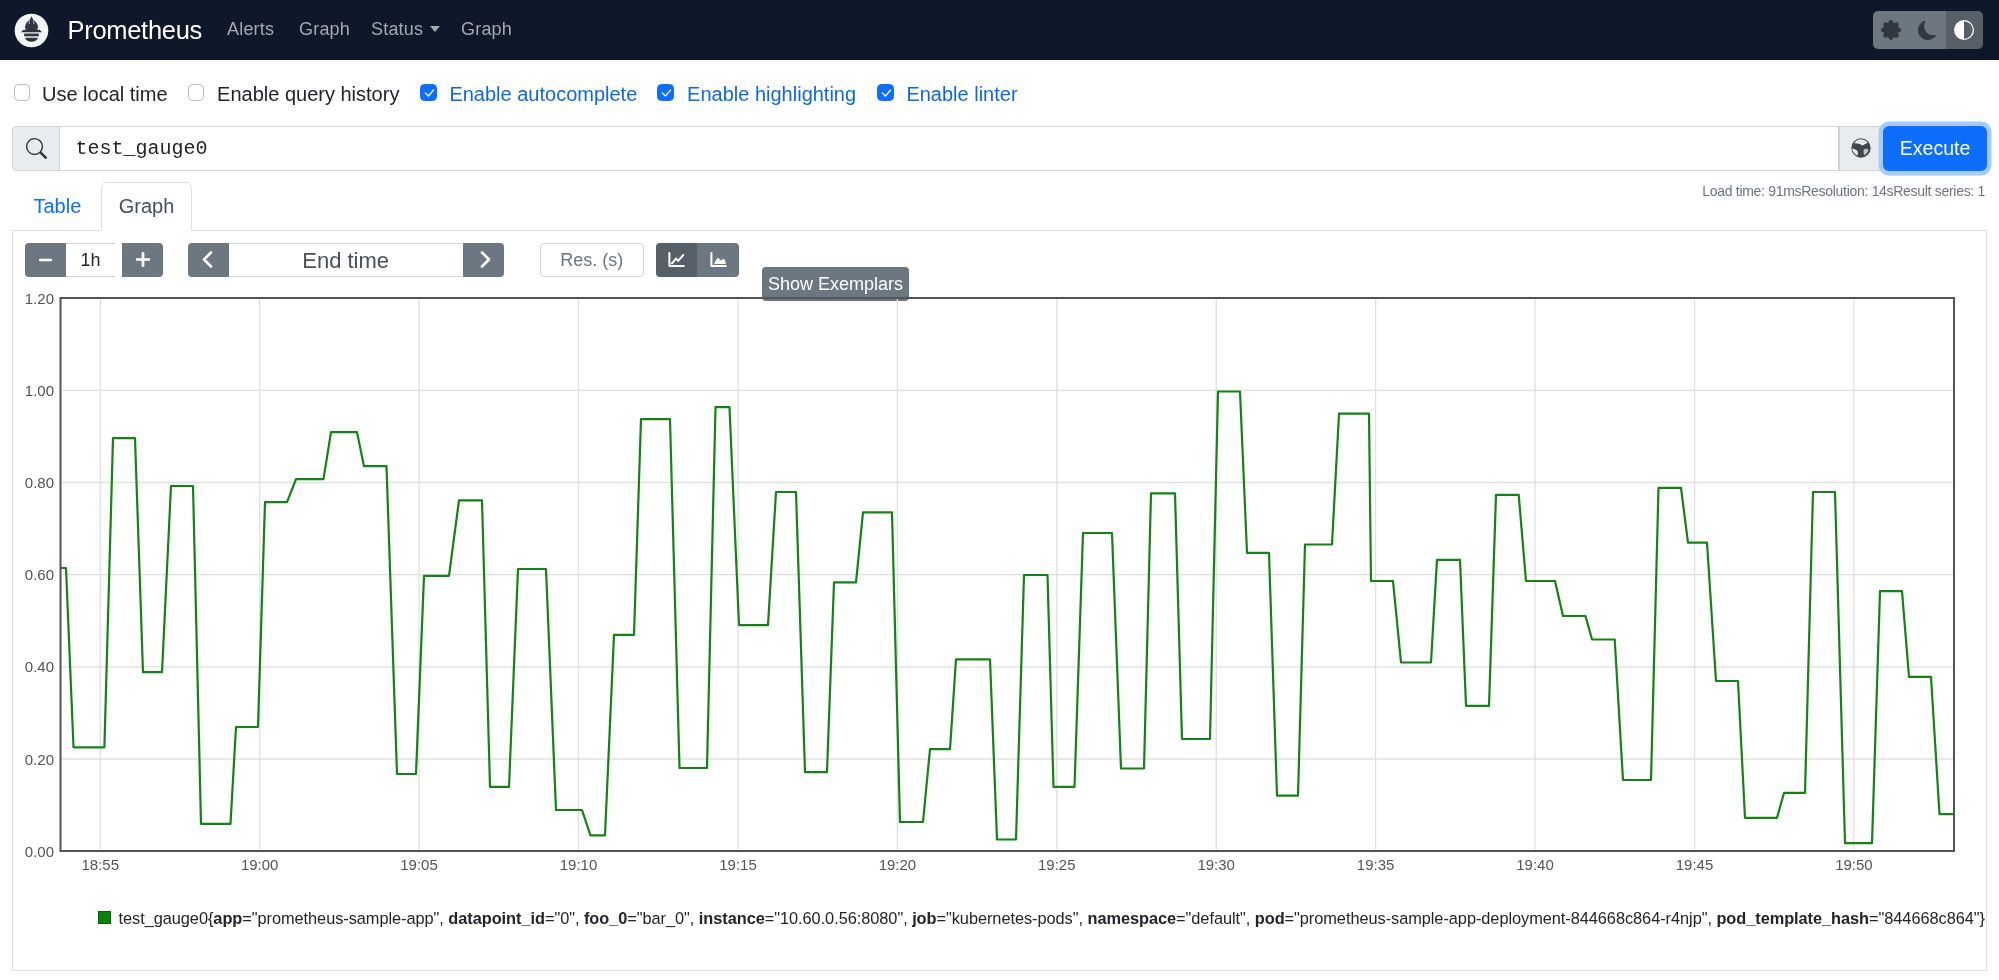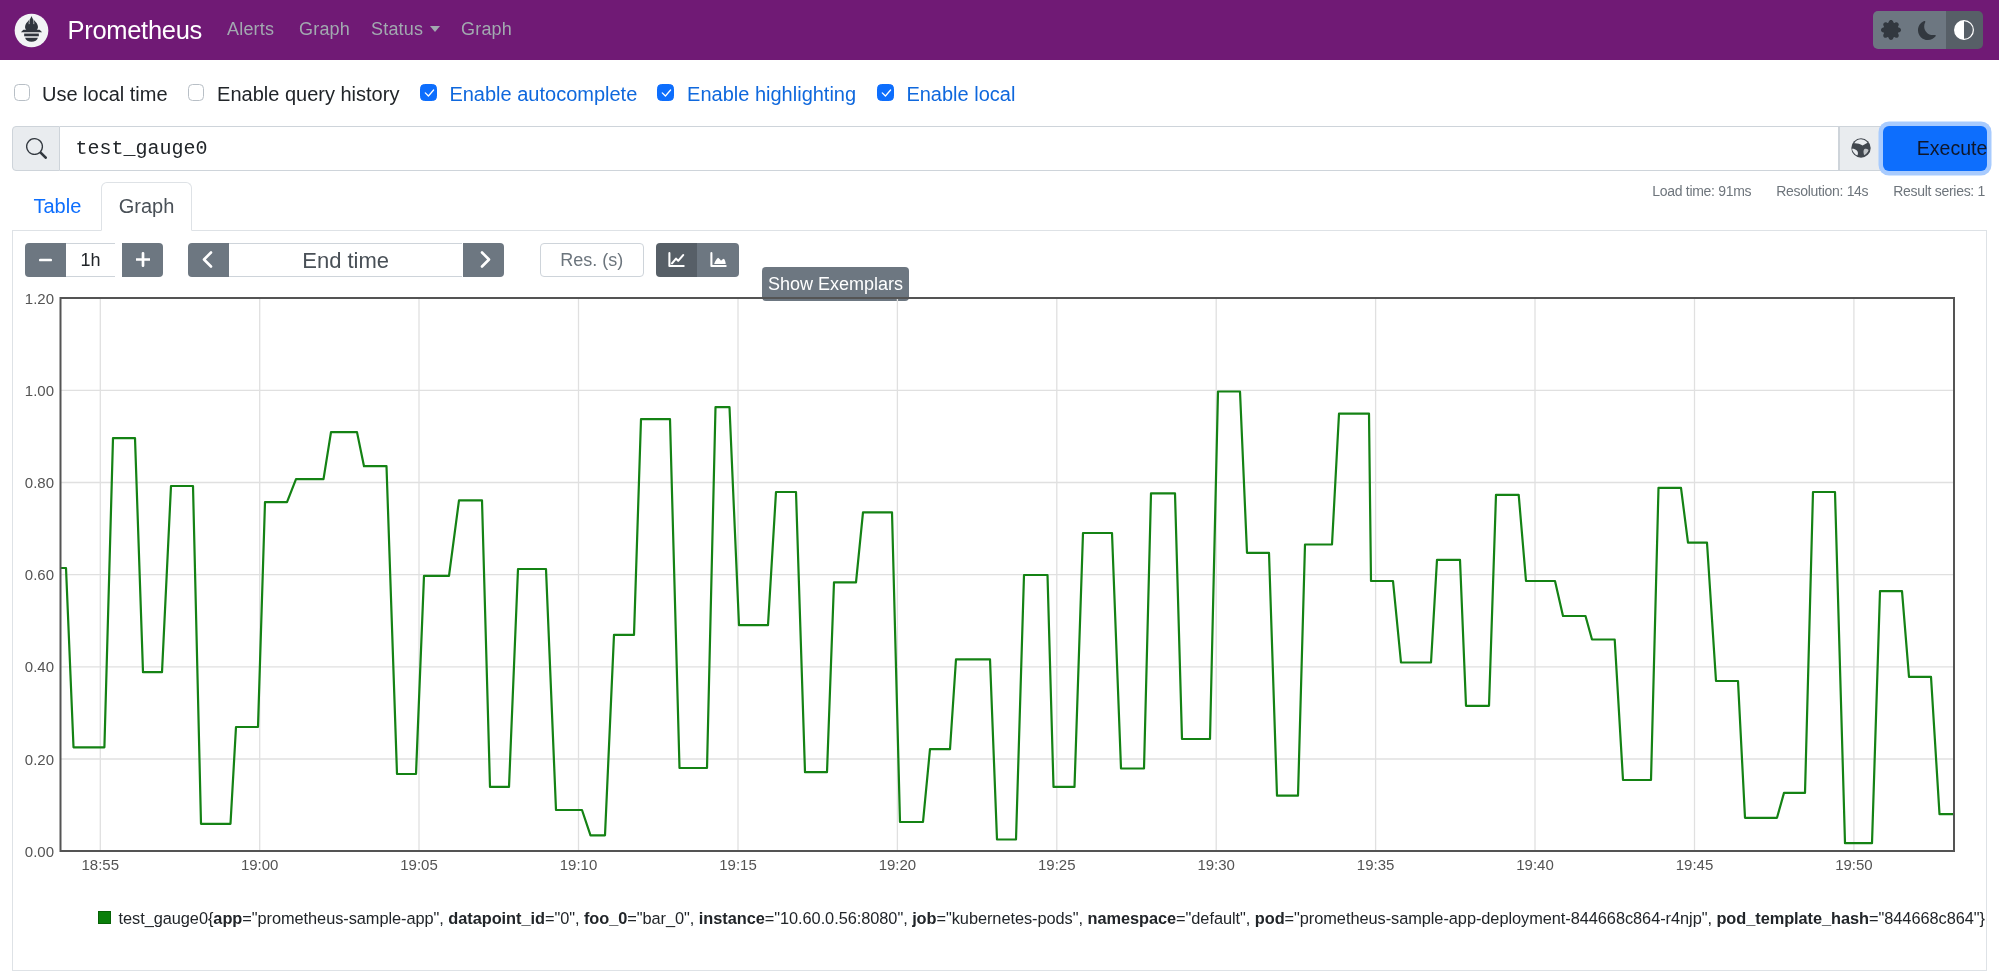--- a/index.html
+++ b/index.html
@@ -1,43 +1,43 @@
 <!DOCTYPE html>
 <html><head>
 <meta charset="utf-8">
 <style>
 * { box-sizing: border-box; margin:0; padding:0; }
 html,body { width:1999px; height:980px; background:#fff; font-family:"Liberation Sans", sans-serif; position:relative; overflow:hidden; }
 .abs { position:absolute; }
 
-.navbar { position:absolute; left:0; top:0; width:1999px; height:59.5px; background:#701a75; }
+.navbar { position:absolute; left:0; top:0; width:1999px; height:59.5px; background:#0f172a; }
 .brand { position:absolute; left:67.5px; top:15.5px; font-size:25.5px; letter-spacing:-0.3px; color:#fff; }
 .navlink { position:absolute; top:18.5px; font-size:18px; letter-spacing:0.2px; color:#a2a9b0; }
 .logo { position:absolute; left:14px; top:12.5px; width:35px; height:35px; }
 .caret { display:inline-block; width:0; height:0; border-left:5.5px solid transparent; border-right:5.5px solid transparent; border-top:6px solid #a2a9b0; vertical-align:middle; margin-left:7px; margin-bottom:2px;}
 .tbgroup { position:absolute; left:1872.8px; top:11.2px; width:110px; height:37.7px; border-radius:5px; overflow:hidden; display:flex; }
 .tbtn { width:36.67px; height:37.7px; background:#6d7781; display:flex; align-items:center; justify-content:center; }
 .tbtn.active { background:#575f67; }
 
 .ck { position:absolute; top:84px; height:17px; }
 .ckbox { position:absolute; top:0; width:16.5px; height:16.5px; border:1.6px solid #b8bfc6; border-radius:4.5px; background:#fff; }
 .ckbox.on { background:#0d6efd; border-color:#0d6efd; }
 .ckbox.on svg { position:absolute; left:1.2px; top:1.2px; }
 .cklbl { position:absolute; top:-1px; font-size:20px; color:#212529; white-space:nowrap; }
 .cklbl.blue { color:#0f68dd; }
 
 .srow { position:absolute; left:12px; top:125.5px; width:1975.3px; height:38px; }
 .saddon { position:absolute; left:0; top:0; width:48.3px; height:45.5px; background:#e9ecef; border:1px solid #ced4da; border-radius:4px 0 0 4px; }
 .sinput { position:absolute; left:48.3px; top:0; width:1778.5px; height:45.5px; background:#fff; border:1px solid #ced4da; border-left:none; }
 .squery { position:absolute; left:63.6px; top:11px; font-family:"Liberation Mono", monospace; font-size:20px; color:#212529; }
 .gaddon { position:absolute; left:1826.8px; top:0; width:44px; height:45.5px; background:#e9ecef; border:1px solid #ced4da; border-left:1px solid #ced4da; display:flex; align-items:center; justify-content:center; }
-.execbtn { position:absolute; left:1870.8px; top:0; width:104.5px; height:45.5px; background:#0d6efd; border-radius:6px; color:#0f172a; font-size:19.5px; text-align:right; line-height:45.5px; box-shadow:0 0 0 4.5px #a8cbfe; }
+.execbtn { position:absolute; left:1870.8px; top:0; width:104.5px; height:45.5px; background:#0d6efd; border-radius:6px; color:#ffffff; font-size:19.5px; text-align:center; line-height:45.5px; box-shadow:0 0 0 4.5px #a8cbfe; }
 
 .stats { position:absolute; right:14px; top:183px; font-size:14px; letter-spacing:-0.3px; color:#6e757c; }
-.stats span { margin-left:25px; }
+.stats span { }
 
 .tabrow-line { position:absolute; left:11.5px; top:229.5px; width:1975.75px; height:0; border-top:1px solid #dee2e6; }
 .tab-table { position:absolute; left:33.5px; top:195px; font-size:20px; color:#0d6efd; }
 .tab-graph { position:absolute; left:101px; top:181.5px; width:91px; height:49px; background:#fff; border:1px solid #dee2e6; border-bottom:1px solid #fff; border-radius:6px 6px 0 0; font-size:20px; color:#495057; text-align:center; line-height:46px; z-index:3; }
 
 .panel { position:absolute; left:11.5px; top:229.5px; width:1975.75px; height:741.5px; border:1px solid #dee2e6; border-top:none; }
 
 .btn { position:absolute; top:242.8px; height:34.7px; background:#6d7781; color:#fff; border-radius:4px; }
 .grp1minus { left:24.8px; width:41.1px; border-radius:4px 0 0 4px; }
 .grp1h { position:absolute; top:242.8px; left:65.9px; width:49px; height:34.7px; background:#fff; border-top:1px solid #ced4da; border-bottom:1px solid #ced4da; font-size:18px; color:#212529; text-align:center; line-height:33px; }
@@ -114,21 +114,21 @@
       </svg>
     </span>
     <span class="cklbl blue" style="left:30.1px">Enable highlighting</span>
   </div>
 <div class="ck" style="left:877px">
     <span class="ckbox on">
       <svg width="14" height="14" viewBox="0 0 16 16" fill="#fff">
         <path d="M12.736 3.97a.733.733 0 0 1 1.047 0c.286.289.29.756.01 1.05L7.88 12.01a.733.733 0 0 1-1.065.02L3.217 8.384a.757.757 0 0 1 0-1.06.733.733 0 0 1 1.047 0l3.052 3.093 5.4-6.425a.247.247 0 0 1 .02-.022z"></path>
       </svg>
     </span>
-    <span class="cklbl blue" style="left:29.4px">Enable local</span>
+    <span class="cklbl blue" style="left:29.4px">Enable linter</span>
   </div>
 <div class="srow">
  <div class="saddon">
       <svg style="position:absolute;left:13px;top:11.5px" width="21" height="21" viewBox="0 0 16 16" fill="#32383f">
         <path d="M11.742 10.344a6.5 6.5 0 1 0-1.397 1.398h-.001c.03.04.062.078.098.115l3.85 3.85a1 1 0 0 0 1.415-1.414l-3.85-3.85a1.007 1.007 0 0 0-.115-.1zM12 6.5a5.5 5.5 0 1 1-11 0 5.5 5.5 0 0 1 11 0z"></path>
       </svg>
     </div>
  <div class="sinput"></div>
  <div class="squery">test_gauge0</div>
  <div class="gaddon">

